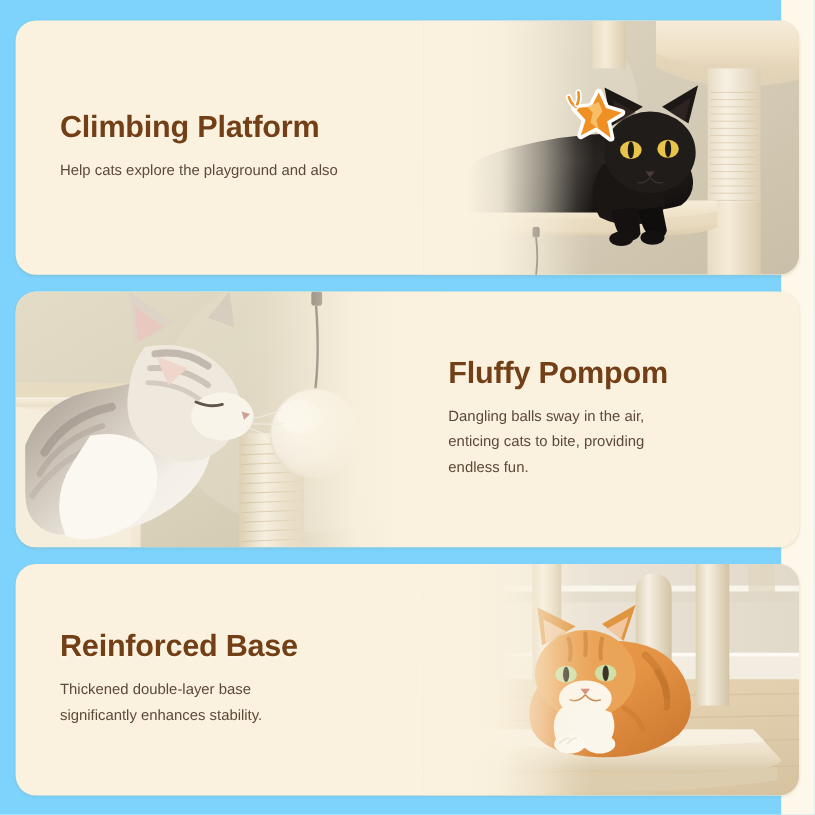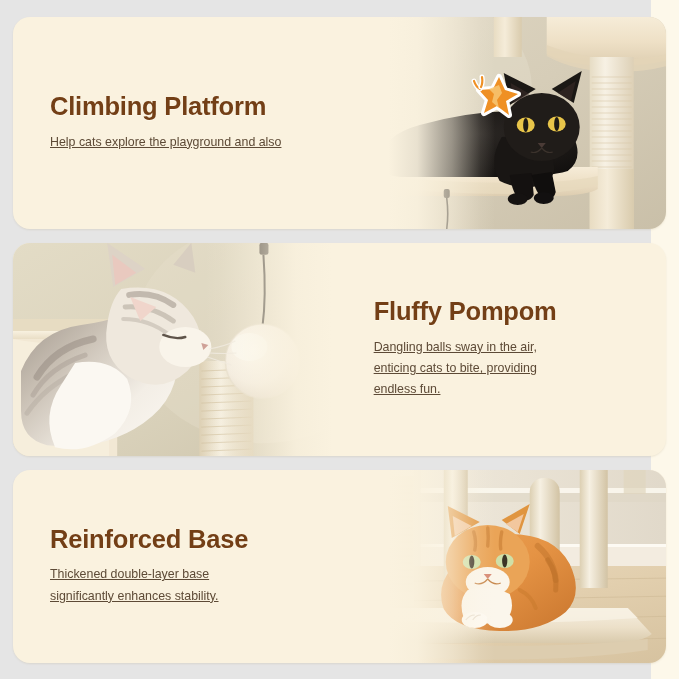--- a/index.html
+++ b/index.html
@@ -14,21 +14,21 @@
   body {
     background: #fdf8ea;
     font-family: "Liberation Sans", sans-serif;
     -webkit-font-smoothing: antialiased;
   }
 
   #root {
     position: relative;
     width: 651px;
     height: 679px;
-    background: #e5e5e5;
+    background: #7dd3fc;
   }
 
   
   .panel {
     position: absolute;
     left: 13px;
     width: 653px;
     border-radius: 17px;
     overflow: hidden;
     background: #faf2df;
@@ -72,21 +72,21 @@
     margin-bottom: 11px;
     text-shadow: 0 1px 0 rgba(255,252,240,0.55);
   }
 
   .body-text {
     font-size: 12.4px;
     line-height: 1.72;
     color: #5d4a36;
     max-width: 250px;
   }
-  .body-text .line { display: block; white-space: nowrap; text-decoration: underline; }
+  .body-text .line { display: block; white-space: nowrap; }
 
   
   .photo-side {
     position: relative;
     flex: 1 1 auto;
     overflow: hidden;
   }
   .photo-side svg { display: block; width: 100%; height: 100%; }
 
   

